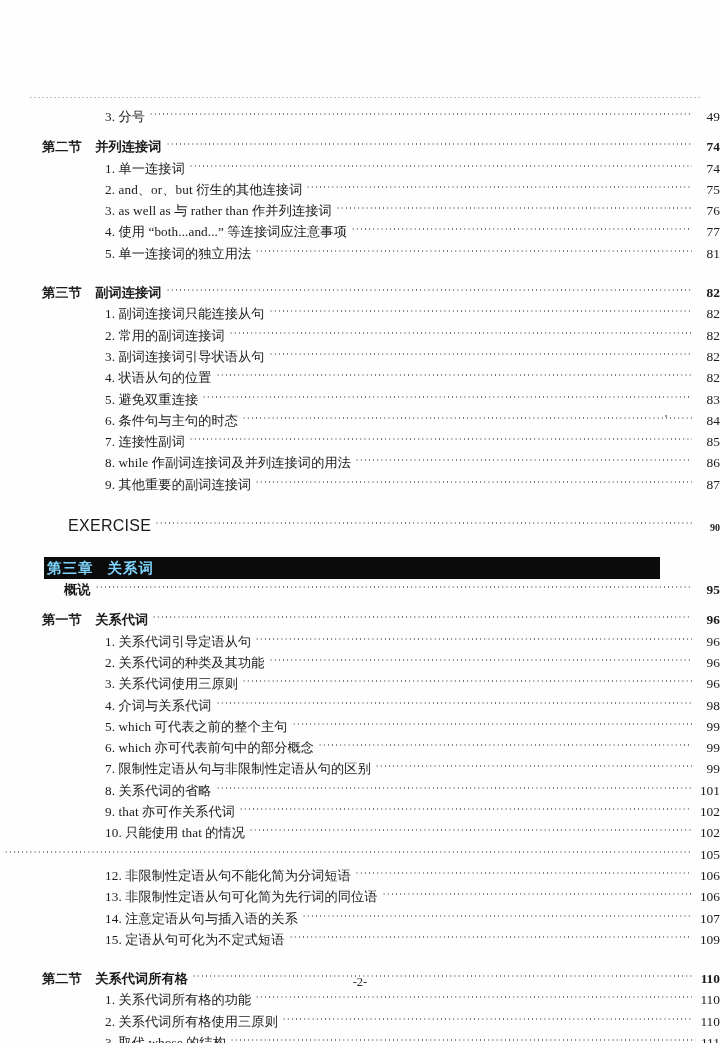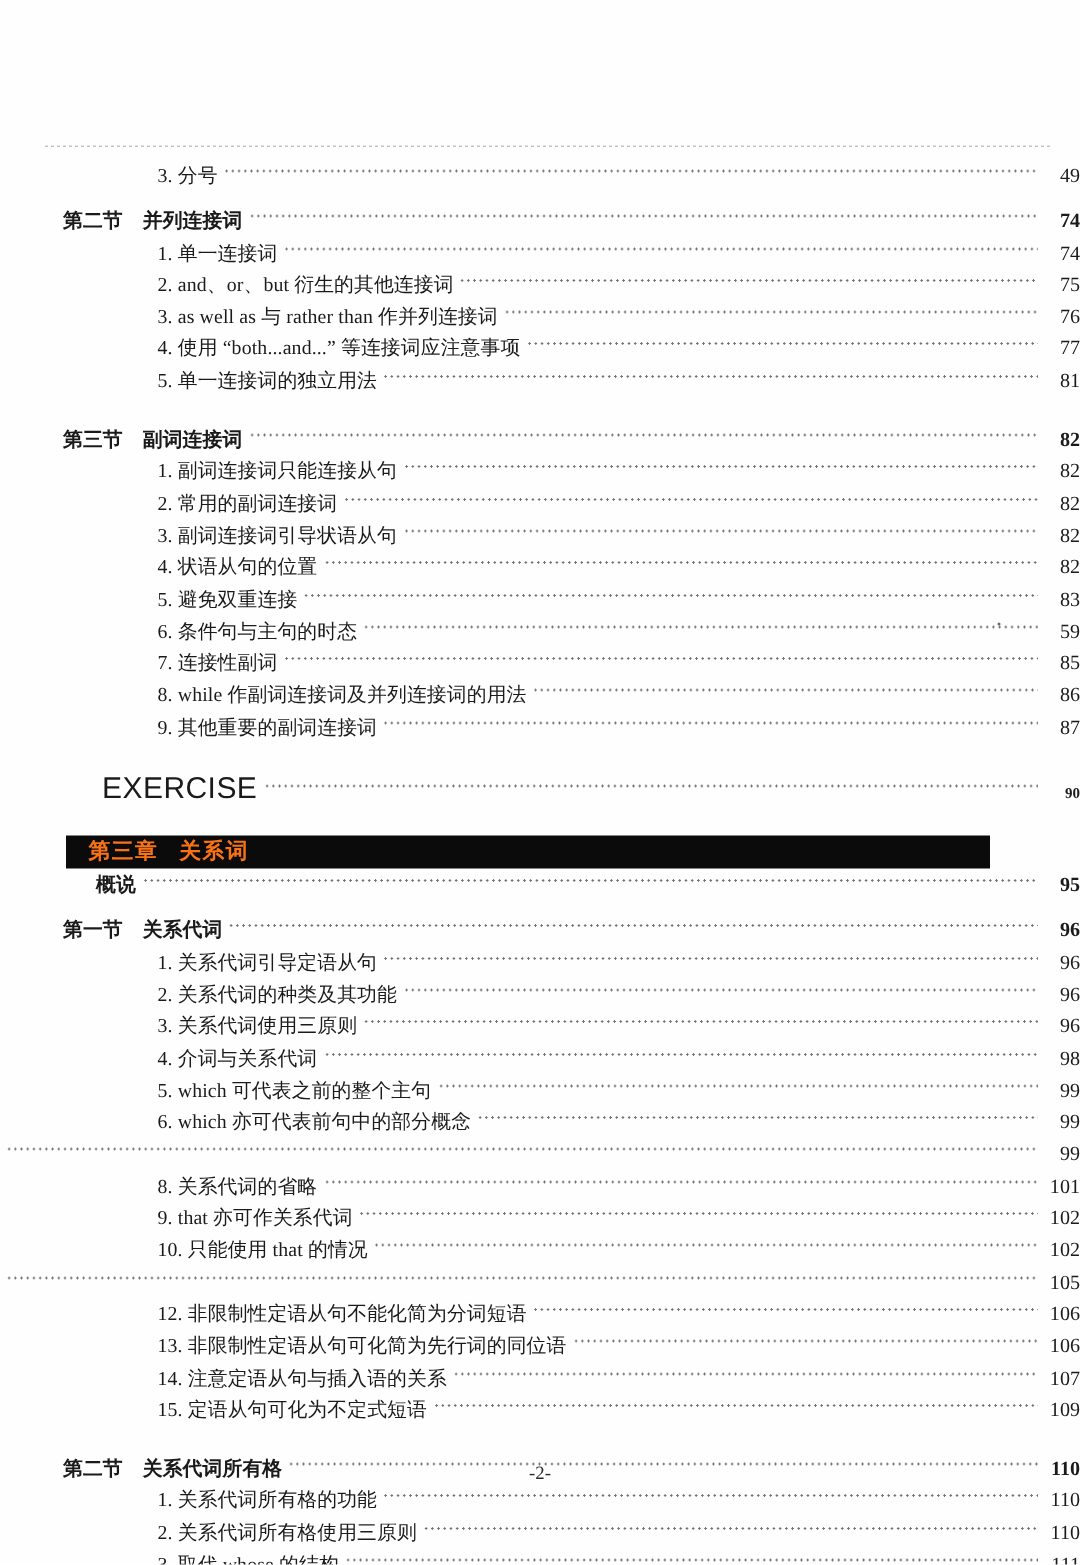--- a/index.html
+++ b/index.html
@@ -81,41 +81,41 @@
   .lvl-section .label { margin-left: 42px; font-weight: 600; }
   .lvl-section .pg { font-weight: 700; }
 
   .lvl-item  .label { margin-left: 105px; }
   .lvl-gaishuo .label { margin-left: 64px; font-weight: 700; }
   .lvl-gaishuo .pg { font-weight: 700; }
 
   .lvl-exercise .label {
     margin-left: 68px;
     font-family: "Liberation Sans", "DejaVu Sans", sans-serif;
-    font-size: 20px;
+    font-size: 16px;
     letter-spacing: .3px;
   }
   .lvl-exercise { height: 26px; line-height: 26px; }
   .lvl-exercise .pg { font-weight: 700; font-size: 10px; }
   .lvl-exercise .dots { top: -3px; }
 
   .spacer-lg { height: 18px; }
   .spacer-sm { height: 9px; }
 
   
   .chapter-bar {
     margin: 0 0 0 44px;
     width: 616px;
     height: 22px;
     background: #0b0b0b;
-    color: #f97316;
+    color: #7dd3fc;
     font-weight: 700;
     font-size: 14.5px;
     line-height: 22px;
-    padding-left: 15px;
+    padding-left: 3px;
     box-sizing: border-box;
     letter-spacing: 1px;
     font-family: Liberation Serif, serif;
   }
   .chapter-bar .ch-num { margin-right: 14px; }
 
   .stray-dot {
     position: absolute;
     left: 665px;
     top: 415px;
@@ -207,21 +207,21 @@
         <span class="pg">82</span>
       </div>
       <div class="row lvl-item">
         <span class="label">5. 避免双重连接</span>
         <span class="dots"></span>
         <span class="pg">83</span>
       </div>
       <div class="row lvl-item">
         <span class="label">6. 条件句与主句的时态</span>
         <span class="dots"></span>
-        <span class="pg">59</span>
+        <span class="pg">84</span>
       </div>
       <div class="row lvl-item">
         <span class="label">7. 连接性副词</span>
         <span class="dots"></span>
         <span class="pg">85</span>
       </div>
       <div class="row lvl-item">
         <span class="label">8. while 作副词连接词及并列连接词的用法</span>
         <span class="dots"></span>
         <span class="pg">86</span>
@@ -274,20 +274,21 @@
         <span class="label">5. which 可代表之前的整个主句</span>
         <span class="dots"></span>
         <span class="pg">99</span>
       </div>
       <div class="row lvl-item">
         <span class="label">6. which 亦可代表前句中的部分概念</span>
         <span class="dots"></span>
         <span class="pg">99</span>
       </div>
       <div class="row lvl-item">
+        <span class="label">7. 限制性定语从句与非限制性定语从句的区别</span>
         <span class="dots"></span>
         <span class="pg">99</span>
       </div>
       <div class="row lvl-item">
         <span class="label">8. 关系代词的省略</span>
         <span class="dots"></span>
         <span class="pg">101</span>
       </div>
       <div class="row lvl-item">
         <span class="label">9. that 亦可作关系代词</span>

